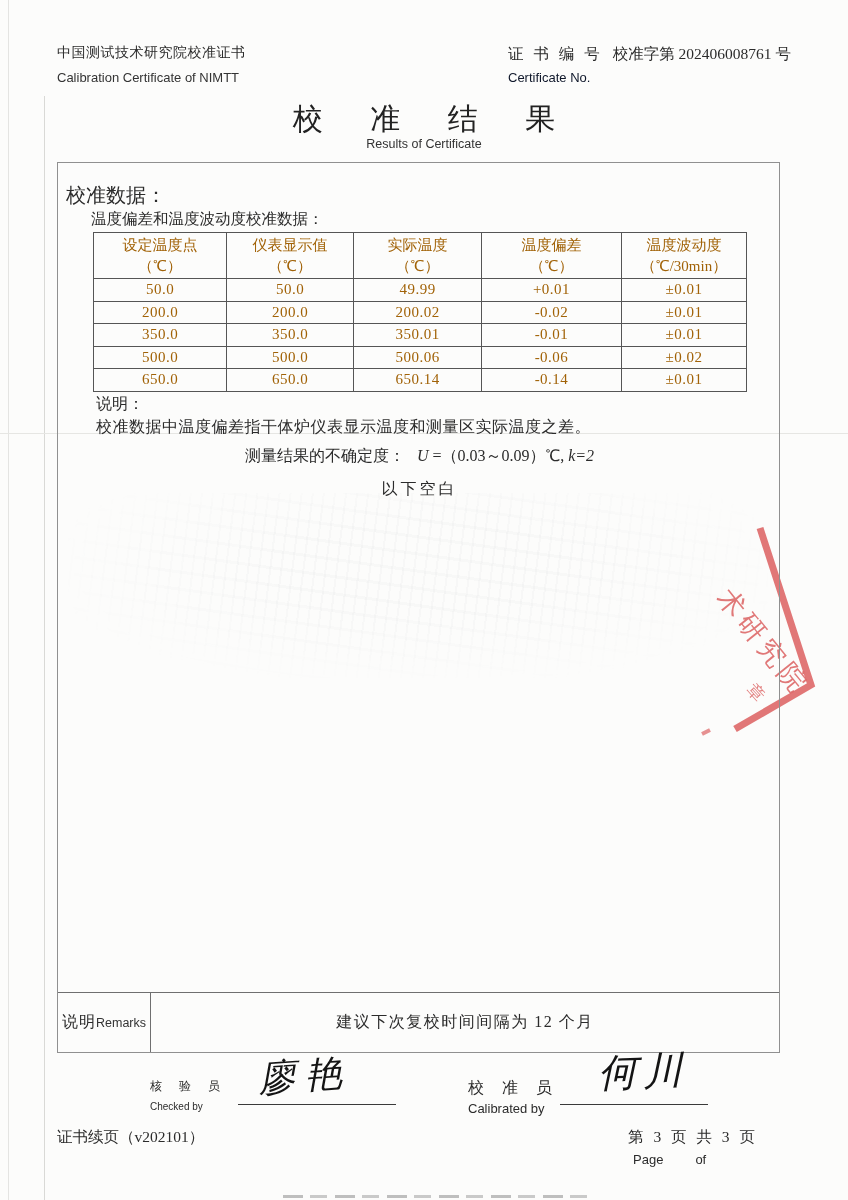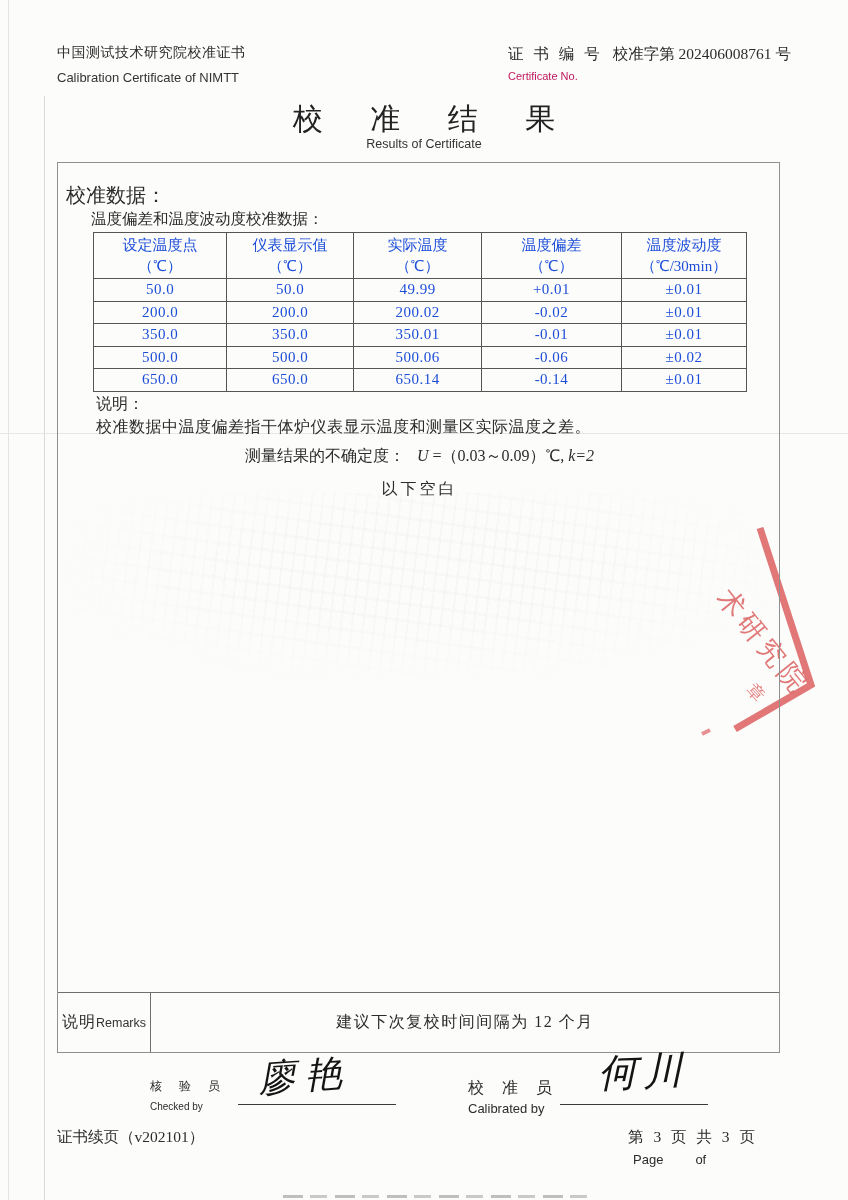--- a/index.html
+++ b/index.html
@@ -22,39 +22,39 @@
   .bottom-bar {
     left:283px; top:1195px; width:312px; height:3px; opacity:.55;
     background:repeating-linear-gradient(90deg,#8c8c8c 0 20px,transparent 20px 27px,#a0a0a0 27px 44px,transparent 44px 52px);
   }
 
   
   .org-cn   { left:57px;  top:44px;  font-size:14px; letter-spacing:.5px; }
   .org-en   { left:57px;  top:70px;  font-size:13px; color:#333; }
   .certline { left:508px; top:44px;  font-size:15.5px; white-space:nowrap; }
   .certline .lbl { letter-spacing:3px; margin-right:10px; }
-  .cert-en  { left:508px; top:70px;  font-size:11px; color:#be185d; }
+  .cert-en  { left:508px; top:70px;  font-size:13px; color:#0f172a; }
   .title-cn { left:0; top:99px; width:848px; text-align:center; font-size:30px; letter-spacing:20px; text-indent:20px; color:#222; }
   .title-en { left:0; top:137px; width:848px; text-align:center; font-size:12.5px; color:#333; }
 
   
   .stamp { left:688px; top:512px; width:145px; height:240px; }
 
   
   .main-box {
     left:57px; top:162px; width:723px; height:891px;
     border:1px solid #909090; background:transparent;
   }
   .sec-label   { left:8px;  top:19px;  font-size:20px; }
   .tbl-caption { left:33px; top:46px;  font-size:15.5px; }
 
   table.cal {
     position:absolute; left:35px; top:69px; width:653px;
     border-collapse:collapse; table-layout:fixed;
-    font-size:15px; text-align:center; color:#1d4ed8;
+    font-size:15px; text-align:center; color:#a16207;
   }
   table.cal th, table.cal td { border:1px solid #555; font-weight:normal; padding:0; }
   table.cal th { height:46px; line-height:1.4; }
   table.cal td { height:22.5px; letter-spacing:.5px; }
   .c1{width:133px}.c2{width:127px}.c3{width:128px}.c4{width:140px}.c5{width:125px}
 
   .note-label { left:38px; top:231px; font-size:16px; }
   .note-text  { left:38px; top:254px; font-size:16px; letter-spacing:.5px; }
   .uncert { left:0; top:283px; width:723px; text-align:center; font-size:16px; }
   .uncert .it { font-style:italic; font-family:"Liberation Serif",serif; }

